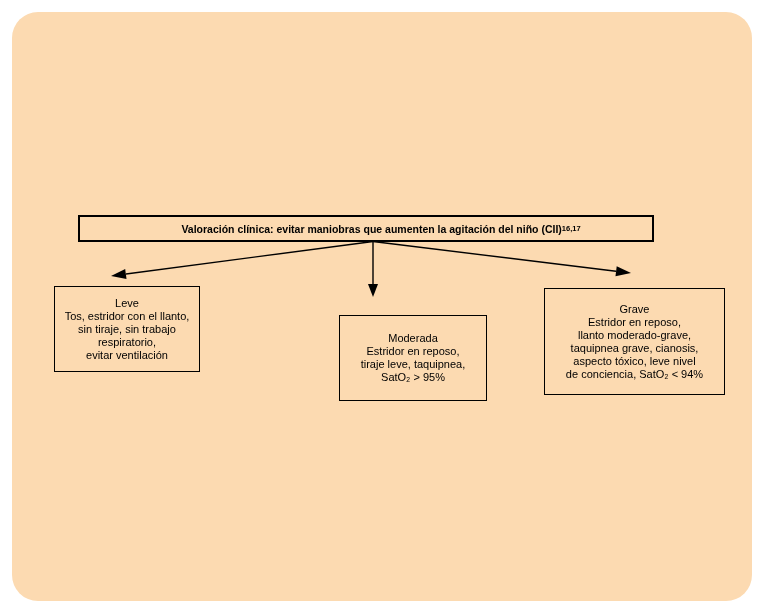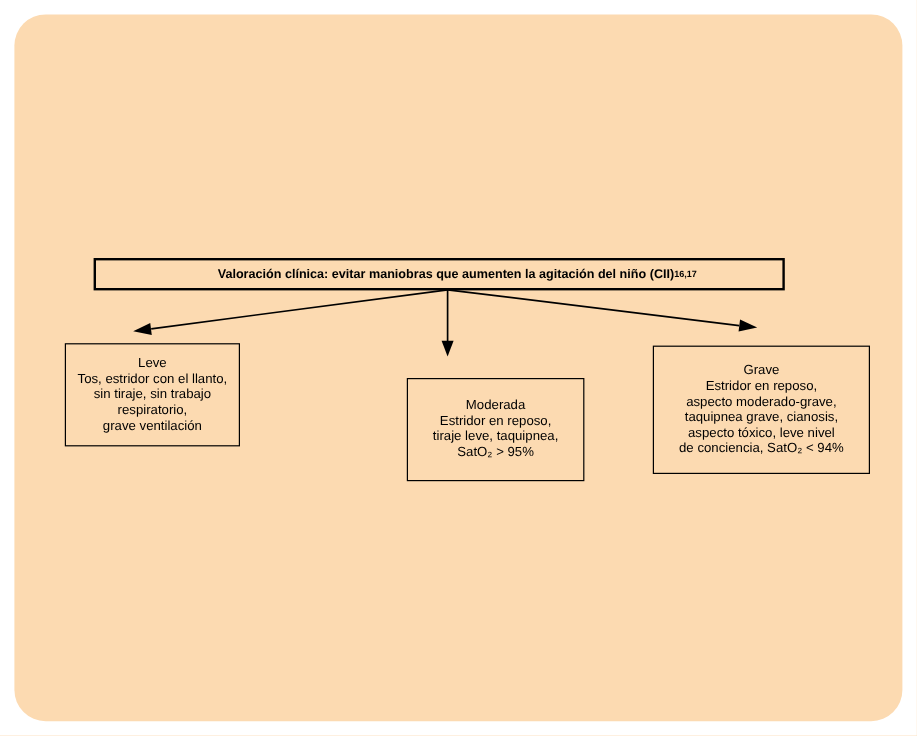--- a/index.html
+++ b/index.html
@@ -75,30 +75,30 @@
 <div class="root-box">
   <span>Valoración clínica: evitar maniobras que aumenten la agitación del niño (CII)</span>
     <sup>16,17</sup>
 </div>
 
 <div class="node node-leve">
   <div class="node-title">Leve</div>
   <div>Tos, estridor con el llanto,</div>
   <div>sin tiraje, sin trabajo</div>
   <div>respiratorio,</div>
-  <div>grave ventilación</div>
+  <div>evitar ventilación</div>
 </div>
 
 <div class="node node-moderada">
   <div class="node-title">Moderada</div>
   <div>Estridor en reposo,</div>
   <div>tiraje leve, taquipnea,</div>
   <div>SatO₂ &gt; 95%</div>
 </div>
 
 <div class="node node-grave">
   <div class="node-title">Grave</div>
   <div>Estridor en reposo,</div>
-  <div>aspecto moderado-grave,</div>
+  <div>llanto moderado-grave,</div>
   <div>taquipnea grave, cianosis,</div>
   <div>aspecto tóxico, leve nivel</div>
   <div>de conciencia, SatO₂ &lt; 94%</div>
 </div>
 
 </body></html>

